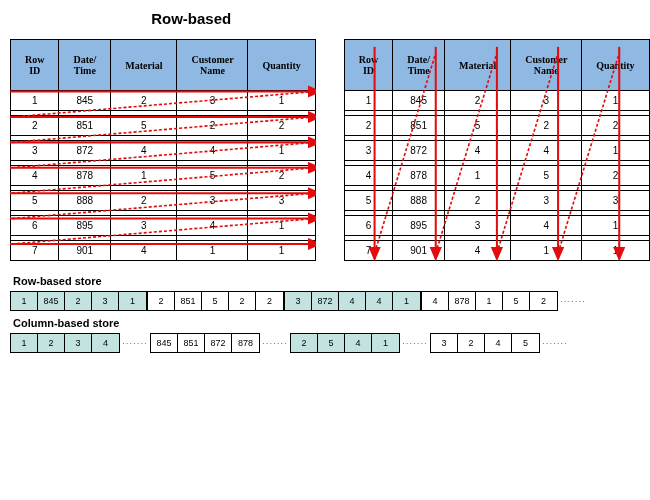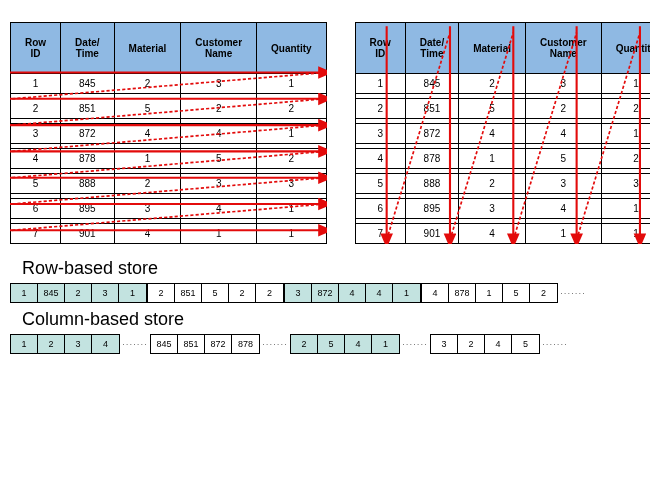--- a/index.html
+++ b/index.html
@@ -42,36 +42,37 @@
     height: 20px;
     text-align: center;
     box-sizing: border-box;
   }
   table.data th {
     background: #8fb9e3;
     height: 24px;
     font-size: 10px;
     line-height:1.1;
     padding:14px;
+    font-family:Liberation Serif, serif;
   }
   table.data tr.spacer td {
     height: 5px;
     padding: 0;
   }
   svg.overlay {
     position: absolute;
     top: 0; left: 0;
     width: 100%; height: 100%;
     pointer-events: none;
   }
 
   h3.section {
-    font-size: 18px;
-    margin: 6px 0 4px 12px;
-    font-weight: normal;
+    font-size: 11px;
+    margin: 6px 0 4px 3px;
+    font-weight: bold;
   }
 
   .store-row {
     display: flex;
     align-items: center;
     gap: 0;
     margin-bottom: 4px;
   }
   .store-group {
     display: flex;
@@ -102,20 +103,21 @@
     top: 38px;
     font-size:14px;
     color:#000;
     transform: scaleX(-1);
   }
 </style>
 </head>
 <body>
 
 <div class="titles">
+  <div class="t-left">Row-based</div>
 </div>
 
 <div style="position:relative;">
 <span class="cursor-icon">➤</span>
 <div class="tables-wrap">
 
   <div class="table-container">
     <table class="data">
       <thead>
         <tr>

